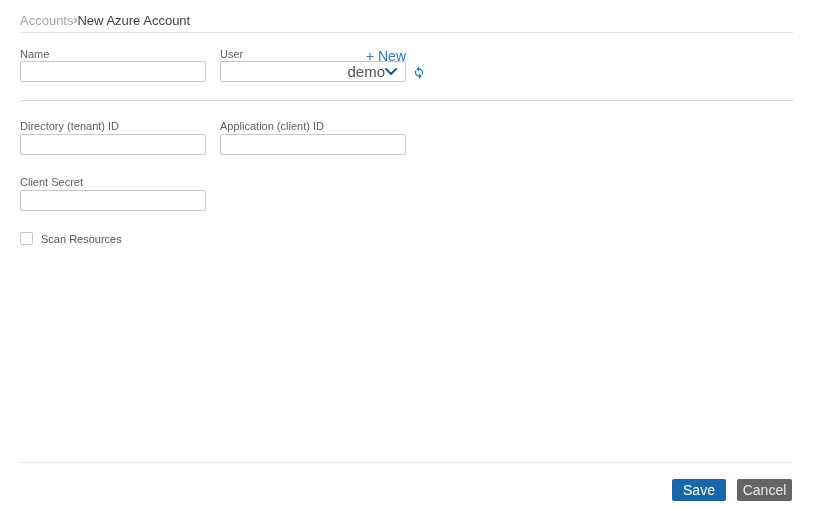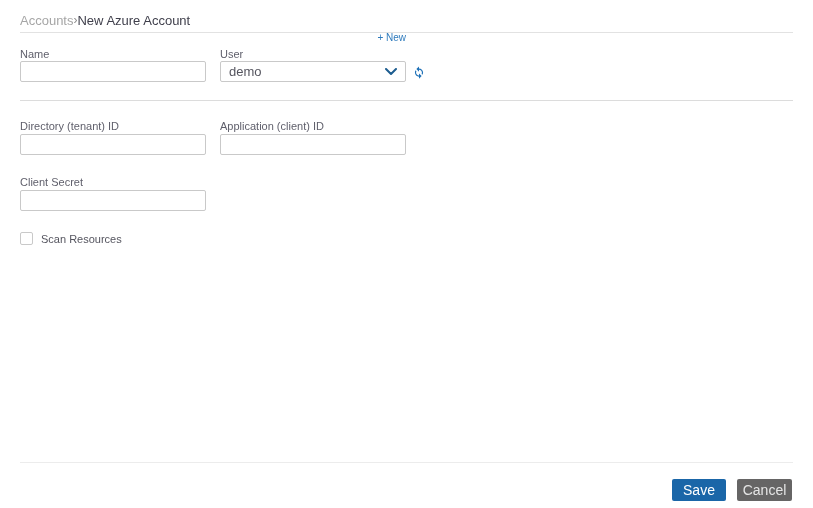--- a/index.html
+++ b/index.html
@@ -35,26 +35,26 @@
   }
   .col1 { left:20px; }
   .col2 { left:220px; }
 
   
   .select-box {
     position:absolute; left:220px; top:61px; width:186px; height:21px;
     border:1px solid #c9c9c9; border-radius:2px; background:#fff;
     display:flex; align-items:center; cursor:pointer; box-sizing:border-box;
   }
-  .select-value { font-size:13px; color:#55555f; padding-left:8px; flex:1; }
+  .select-value { font-size:15px; color:#55555f; padding-left:8px; flex:1;text-align:right; }
   .select-chevron { margin-right:8px; display:flex; align-items:center; }
 
   .new-link {
-    position:absolute; top:32px; left:220px; width:186px; text-align:right;
-    font-size:10px; color:#2f7bbd; cursor:pointer; text-decoration:none;
+    position:absolute; top:48px; left:220px; width:186px; text-align:right;
+    font-size:14px; color:#2f7bbd; cursor:pointer; text-decoration:none;
   }
   .refresh-btn {
     position:absolute; left:412px; top:65px; width:14px; height:14px;
     background:none; border:none; padding:0; cursor:pointer;
     display:flex; align-items:center; justify-content:center;
   }
 
   
   .checkbox-row { position:absolute; left:20px; top:232px; display:flex; align-items:center; }
   .checkbox {

